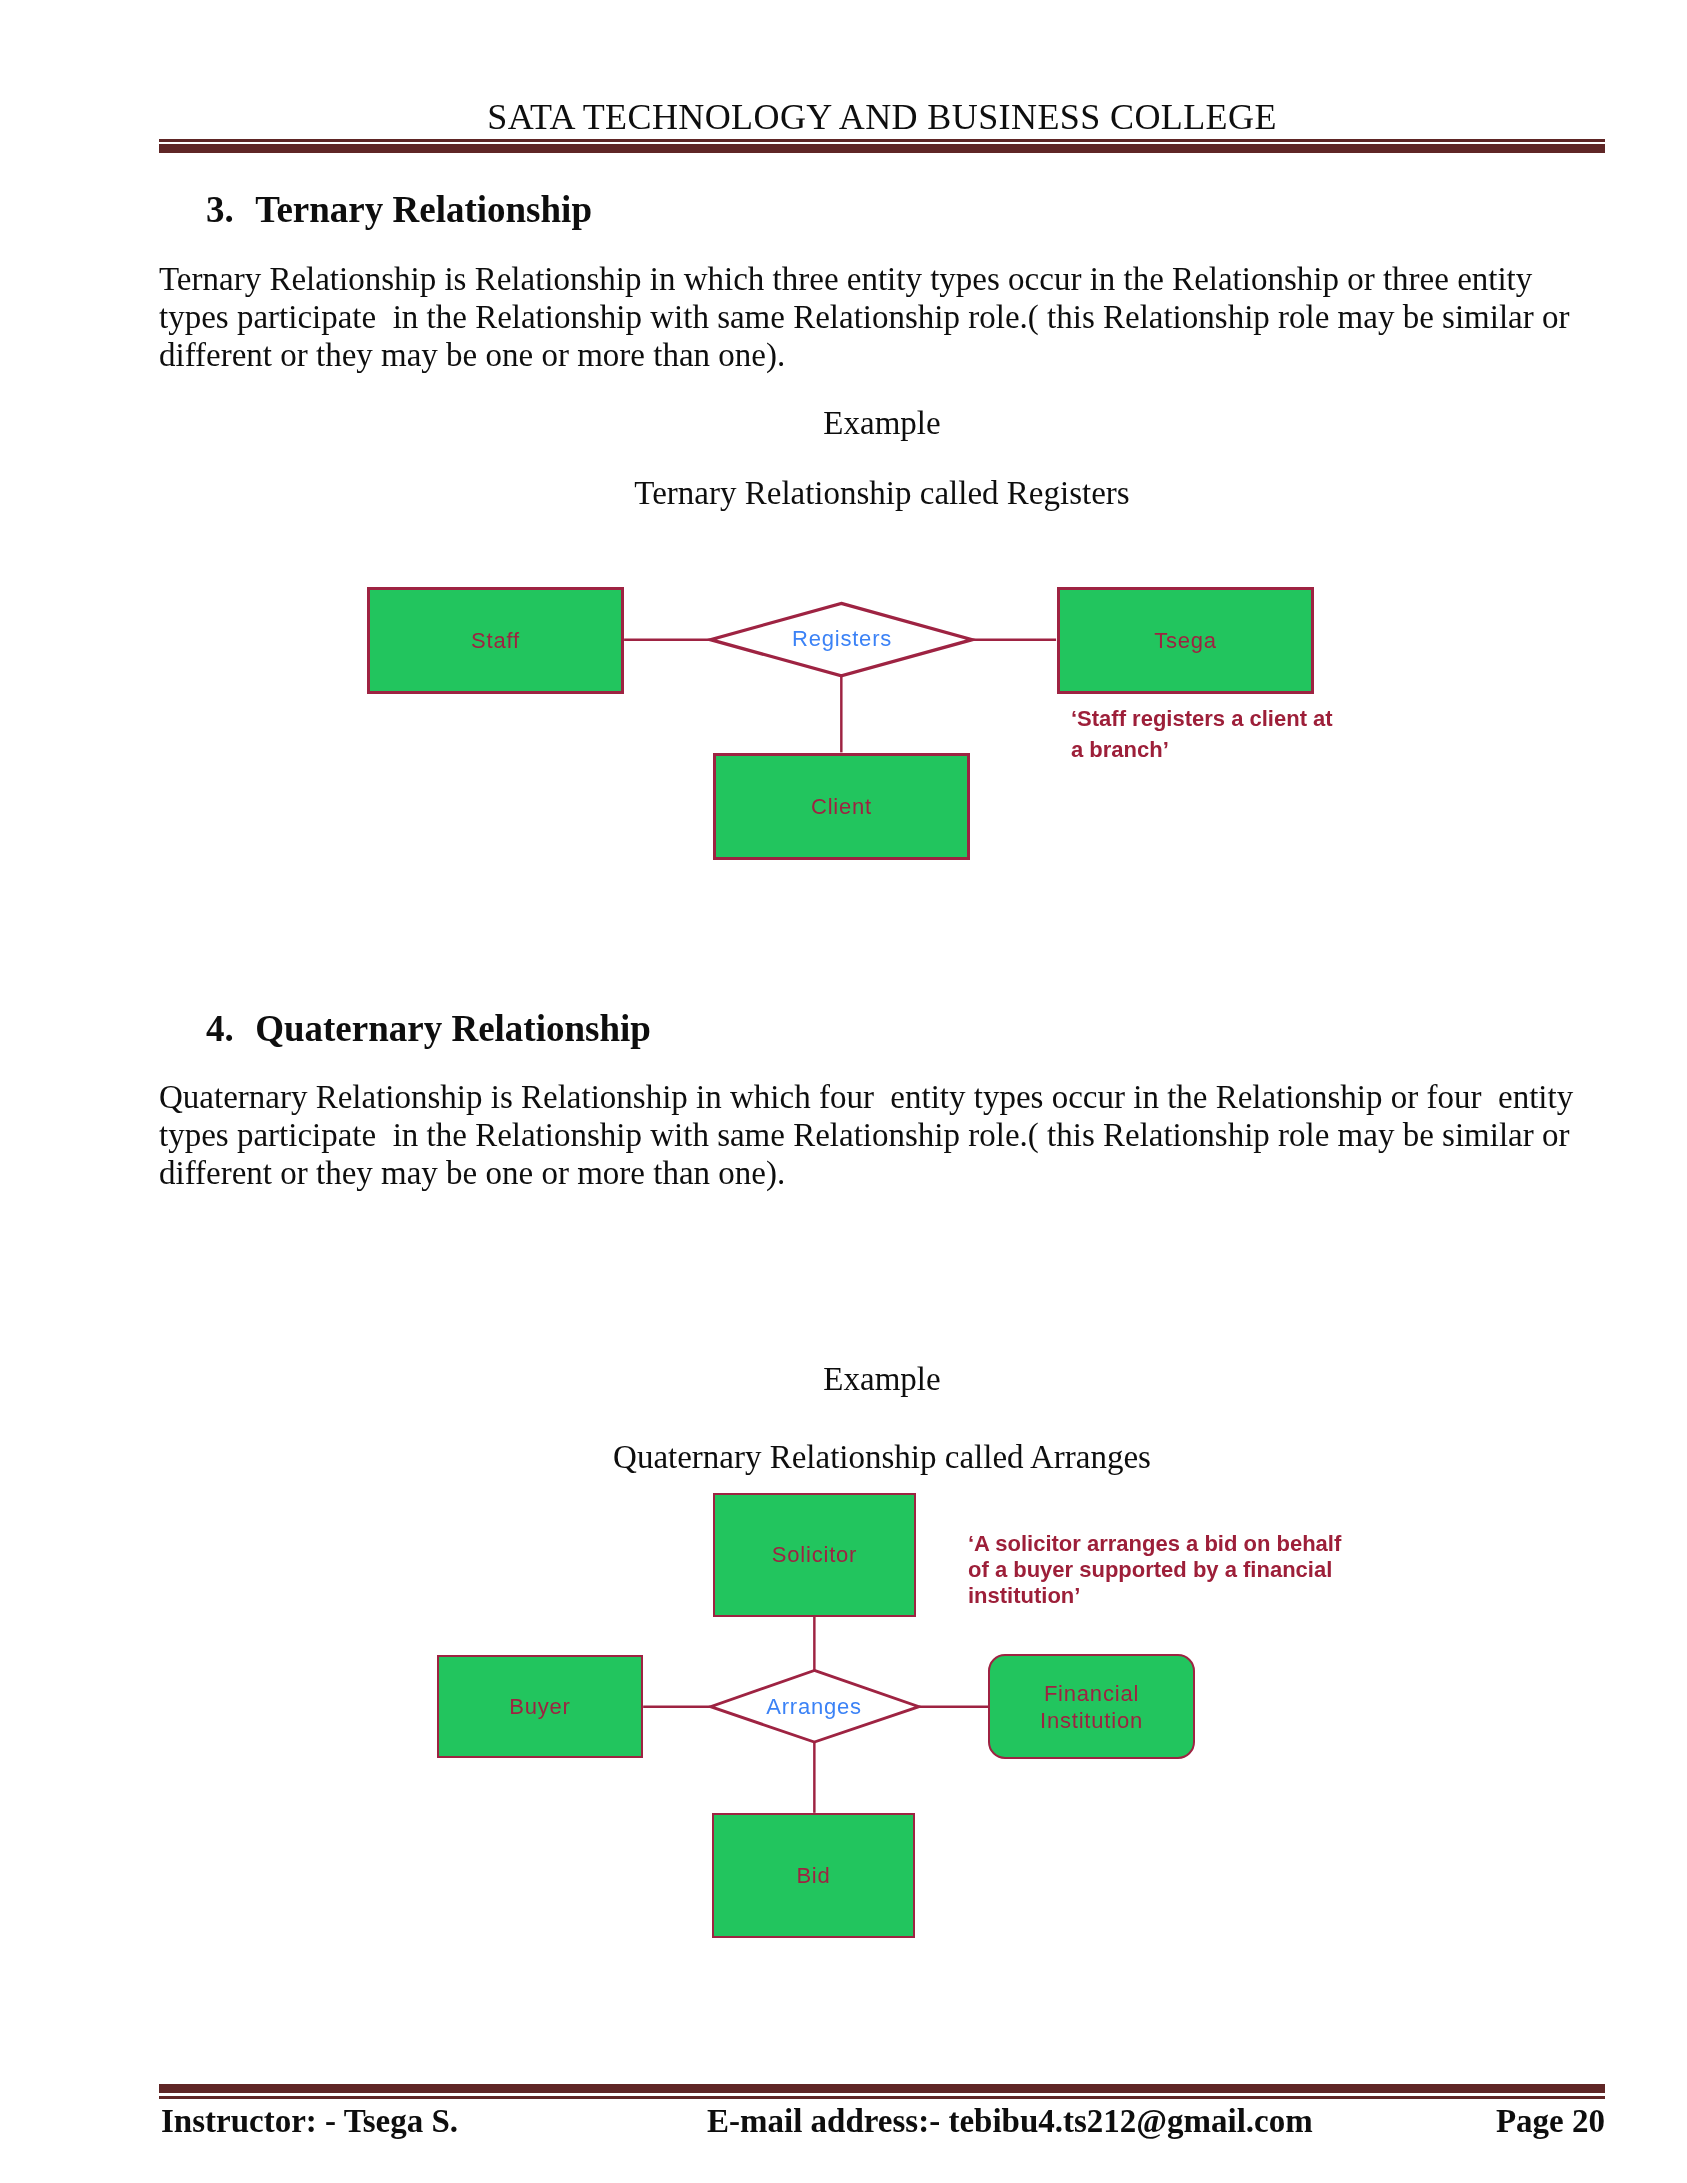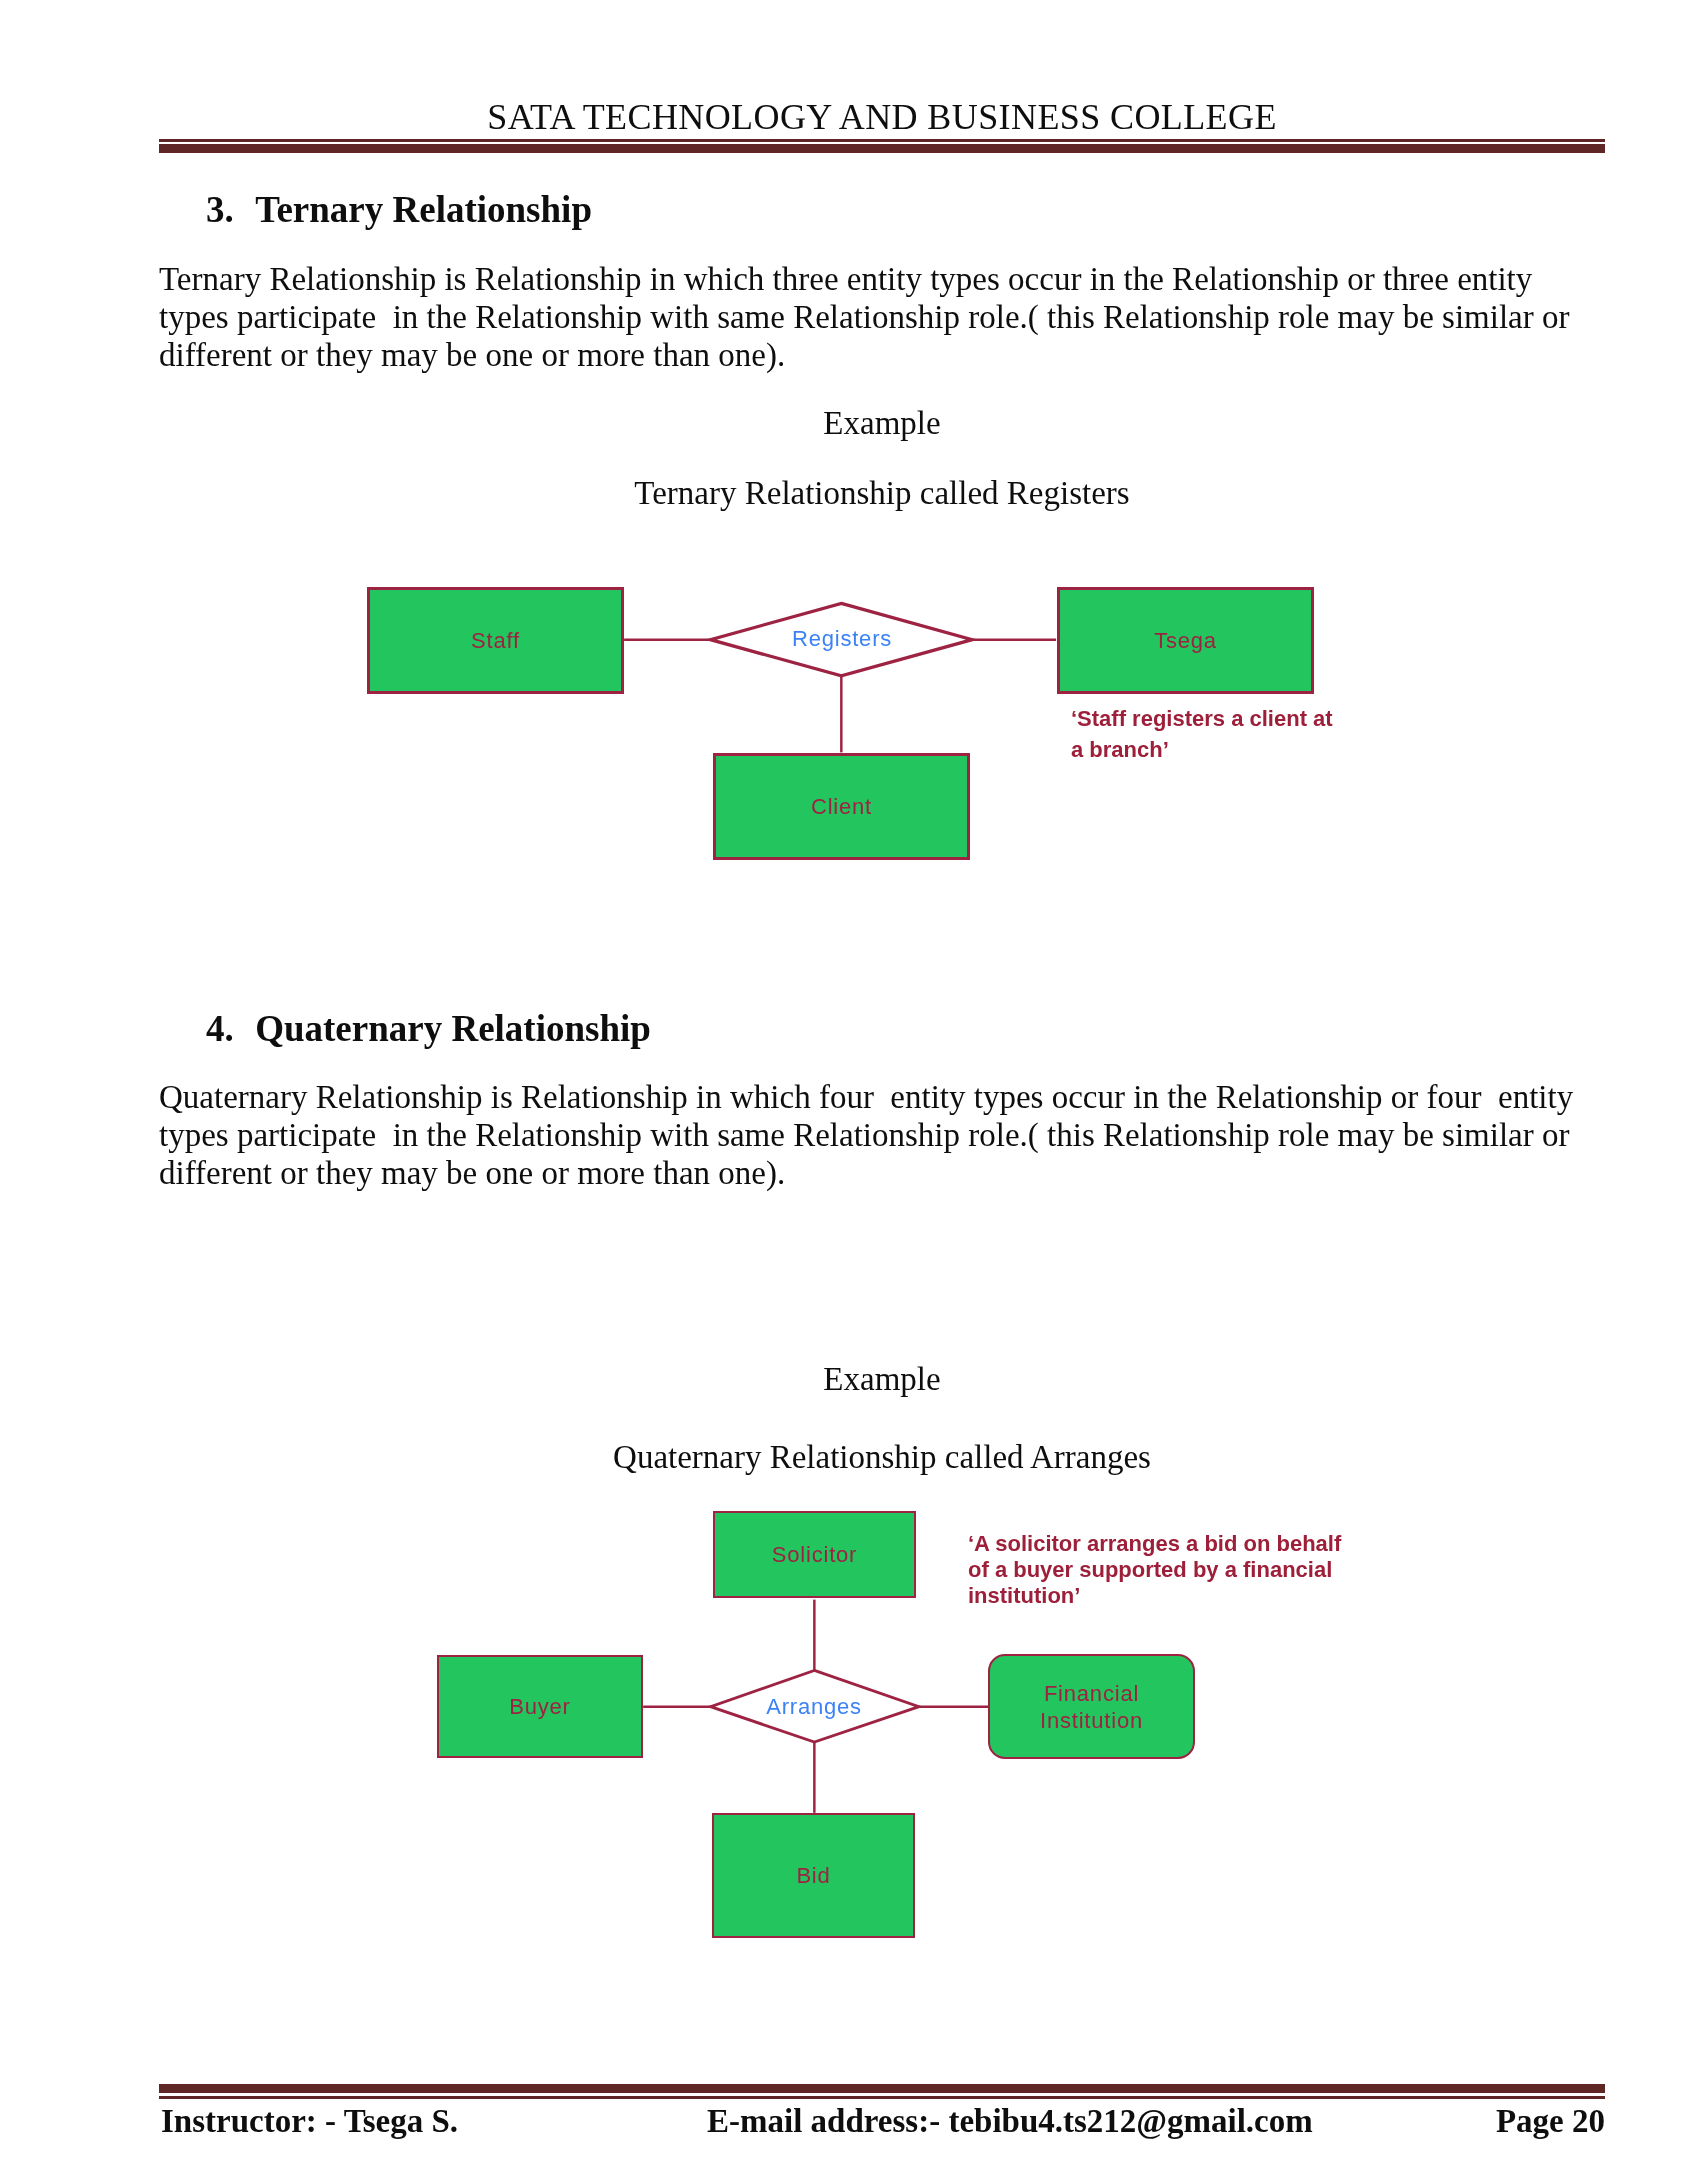--- a/index.html
+++ b/index.html
@@ -142,21 +142,21 @@
   <div class="abs centered-line" style="top:1439px;">Quaternary Relationship called Arranges</div>
 
   <div class="diagram diagram2" style="left:437px; top:1491px; width:758px; height:428px;">
     <svg width="758" height="428" viewBox="0 0 920 520">
       <line x1="458" y1="132" x2="458" y2="218" stroke="#9e2342" stroke-width="3"></line>
       <line x1="250" y1="262" x2="332" y2="262" stroke="#9e2342" stroke-width="3"></line>
       <line x1="585" y1="262" x2="669" y2="262" stroke="#9e2342" stroke-width="3"></line>
       <line x1="458" y1="305" x2="458" y2="391" stroke="#9e2342" stroke-width="3"></line>
       <polygon points="458,218 585,262 458,305 332,262" fill="#ffffff" stroke="#9e2342" stroke-width="3.5"></polygon>
     </svg>
-    <div class="entity" style="left:276px; top:20px; width:203px; height:87px;">
+    <div class="entity" style="left:276px; top:2px; width:203px; height:124px;">
       <span>Solicitor</span>
     </div>
     <div class="entity" style="left:0; top:164px; width:206px; height:103px;">
       <span>Buyer</span>
     </div>
     <div class="entity" style="left:551px; top:163px; width:207px; height:105px; line-height:27px;border-radius:17px;">
       <span>Financial</span>
       <span>Institution</span>
     </div>
     <div class="entity" style="left:275px; top:322px; width:203px; height:125px;">

